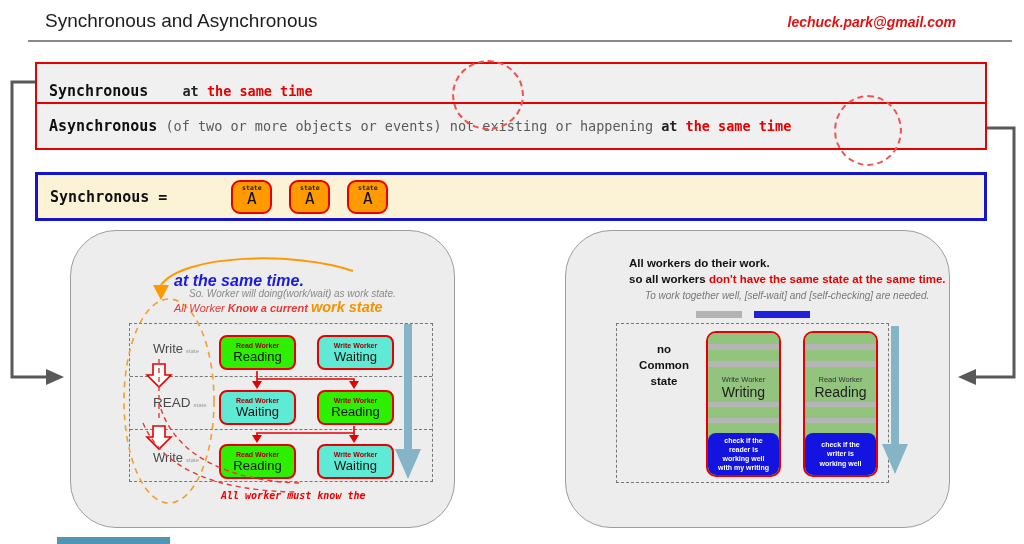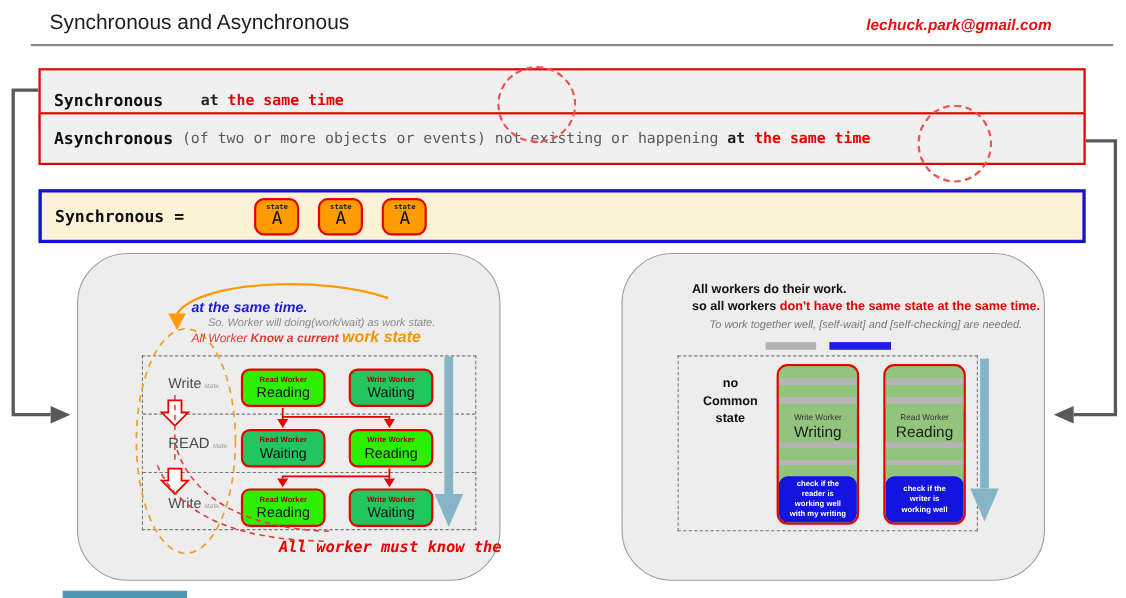--- a/index.html
+++ b/index.html
@@ -40,37 +40,37 @@
   .panel{position:absolute;top:230px;width:385px;height:298px;background:#ededed;
          border:1.5px solid #9e9e9e;border-radius:46px;box-sizing:border-box;}
   #panelL{left:70px;}
   #panelR{left:565px;}
   .decor{position:absolute;left:0;top:0;width:385px;height:298px;pointer-events:none;}
   
   .noteL1{position:absolute;left:103px;top:24px;font-size:11px;font-style:italic;white-space:nowrap;margin-top:44px;}
   .noteL1 .p1{color:#e53935;}
   .noteL1 .p2{color:#e53935;font-weight:bold;}
   .noteL1 .p3{color:#f59300;font-weight:bold;font-size:14.5px;}
-  .noteL2{position:absolute;left:103px;top:41px;font-size:13px;font-style:italic;font-weight:bold;color:#1a1adf;white-space:nowrap;}
+  .noteL2{position:absolute;left:103px;top:41px;font-size:16px;font-style:italic;font-weight:bold;color:#1a1adf;white-space:nowrap;}
   .noteL3{position:absolute;left:118px;top:57px;font-size:10px;font-style:italic;color:#8a8a8a;white-space:nowrap;text-align:right;}
   .lgrid{position:absolute;left:58px;top:92px;width:304px;height:159px;border:1.5px dashed #777;box-sizing:border-box;}
   .lgrid .div1,.lgrid .div2{position:absolute;left:0;width:100%;border-top:1.5px dashed #777;}
   .lgrid .div1{top:52px;} .lgrid .div2{top:105px;}
   .rowlab{position:absolute;left:82px;width:70px;color:#4a4a4a;font-size:13px;white-space:nowrap;}
   .rowlab .sub{font-size:6px;color:#9a9a9a;margin-left:3px;}
   #rl2{font-size:13.5px;}
   .wchip{position:absolute;width:77px;height:35px;border:2px solid #e60000;border-radius:8px;box-sizing:border-box;
          display:flex;flex-direction:column;align-items:center;justify-content:center;}
   .wchip.active{background:#2eef00;}
-  .wchip.idle{background:#22c55e;}
+  .wchip.idle{background:#5eead4;}
   .wchip .t{font-size:7px;font-weight:bold;color:#a00000;line-height:1.3;}
   .wchip .s{font-size:13px;color:#141414;line-height:1.05;}
-  .lfoot{position:absolute;left:150px;top:258px;width:235px;text-align:right;color:#f20000;
+  .lfoot{position:absolute;left:150px;top:258px;width:235px;text-align:left;color:#f20000;
          font-family:"DejaVu Sans Mono","Liberation Mono",monospace;font-weight:bold;font-style:italic;
-         font-size:14px;line-height:1.35;}
+         font-size:10px;line-height:1.35;}
   
   .rnote1{position:absolute;left:63px;top:26px;font-size:11.5px;font-weight:bold;color:#111;white-space:nowrap;}
   .rnote2{position:absolute;left:63px;top:42px;font-size:11.5px;font-weight:bold;white-space:nowrap;color:#111;}
   .rnote2 .red{color:#e60000;}
   .rnote3{position:absolute;left:79px;top:59px;font-size:10px;font-style:italic;color:#777;white-space:nowrap;}
   .legend-gray{position:absolute;left:130px;top:80px;width:46px;height:7px;background:#b3b3b3;}
   .legend-blue{position:absolute;left:188px;top:80px;width:56px;height:7px;background:#2121dd;}
   .rgrid{position:absolute;left:50px;top:92px;width:273px;height:160px;border:1.5px dashed #777;box-sizing:border-box;}
   .nocommon{position:absolute;left:56px;top:110px;width:84px;text-align:center;font-size:11.5px;font-weight:bold;
             color:#111;line-height:1.4;}

